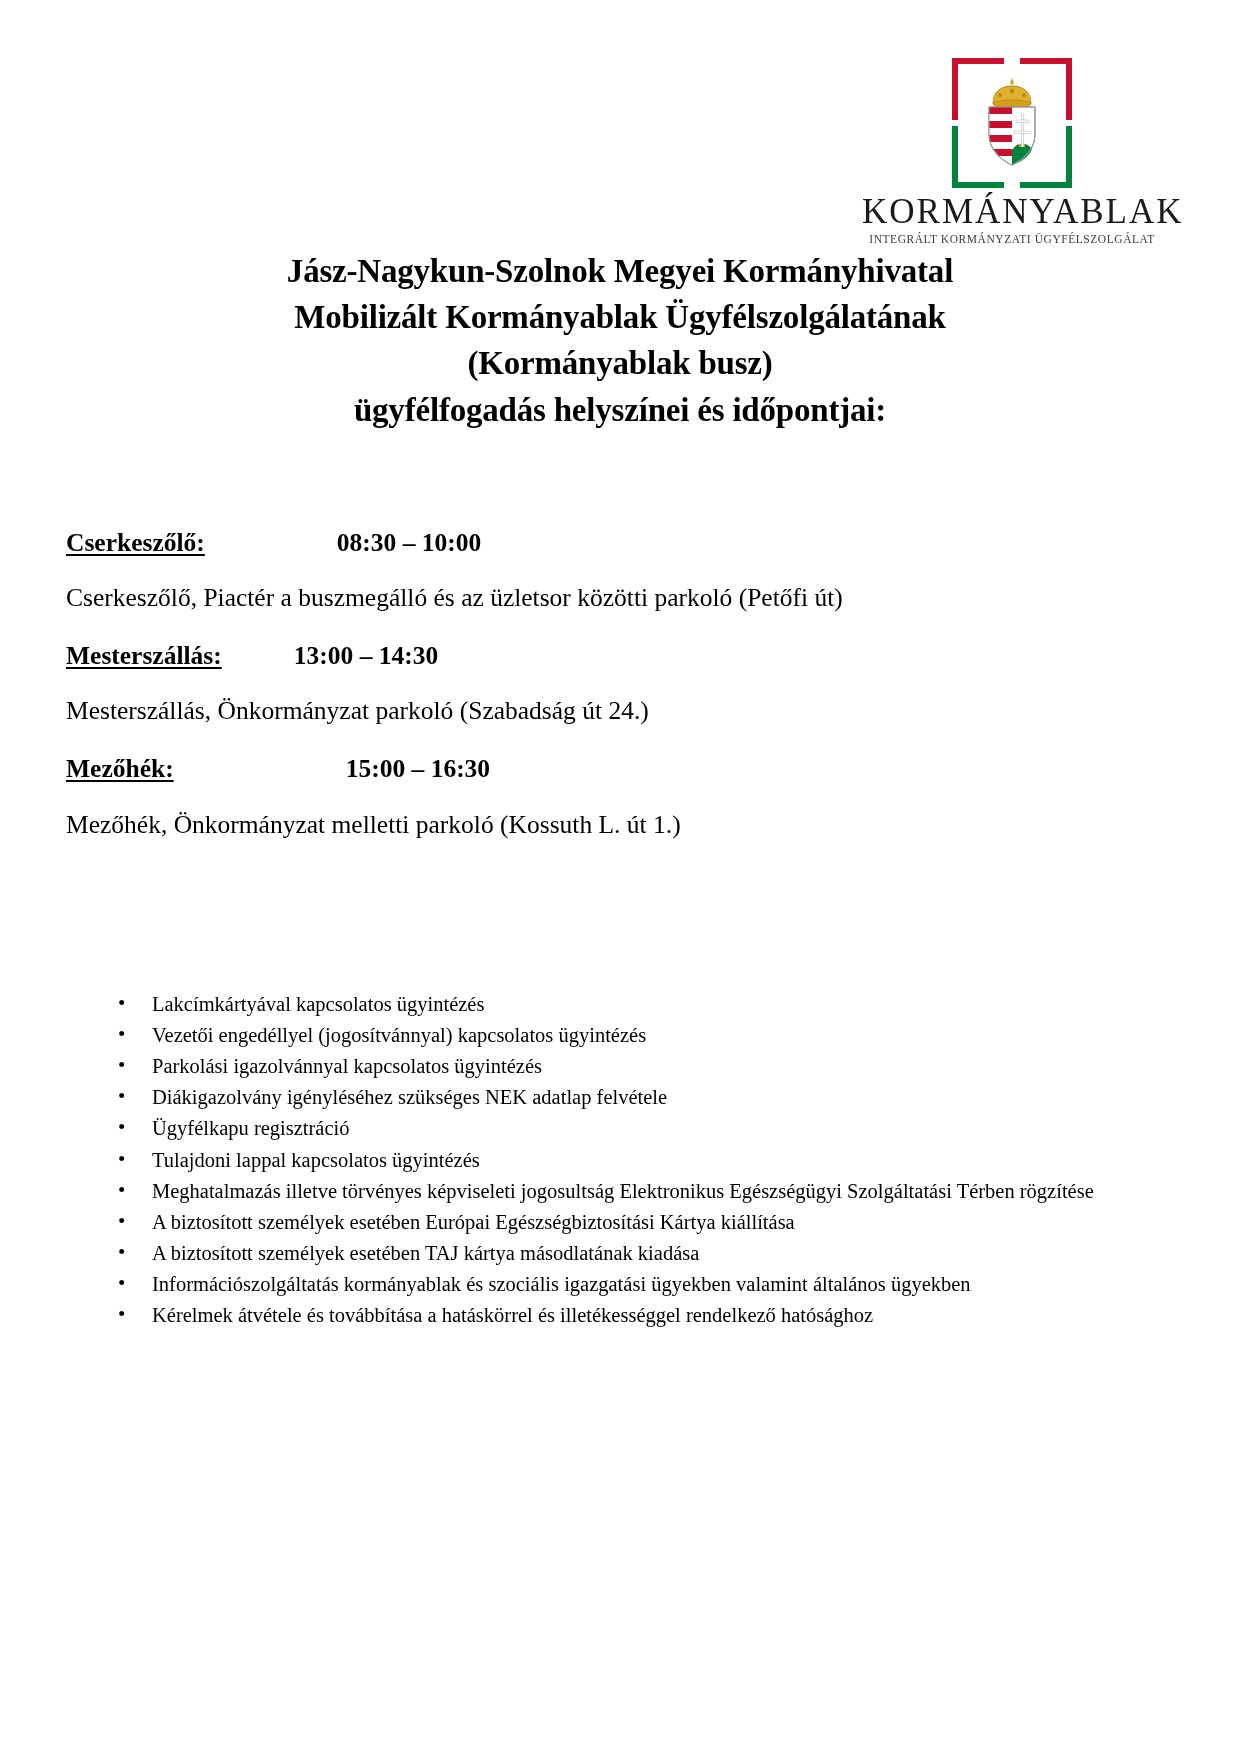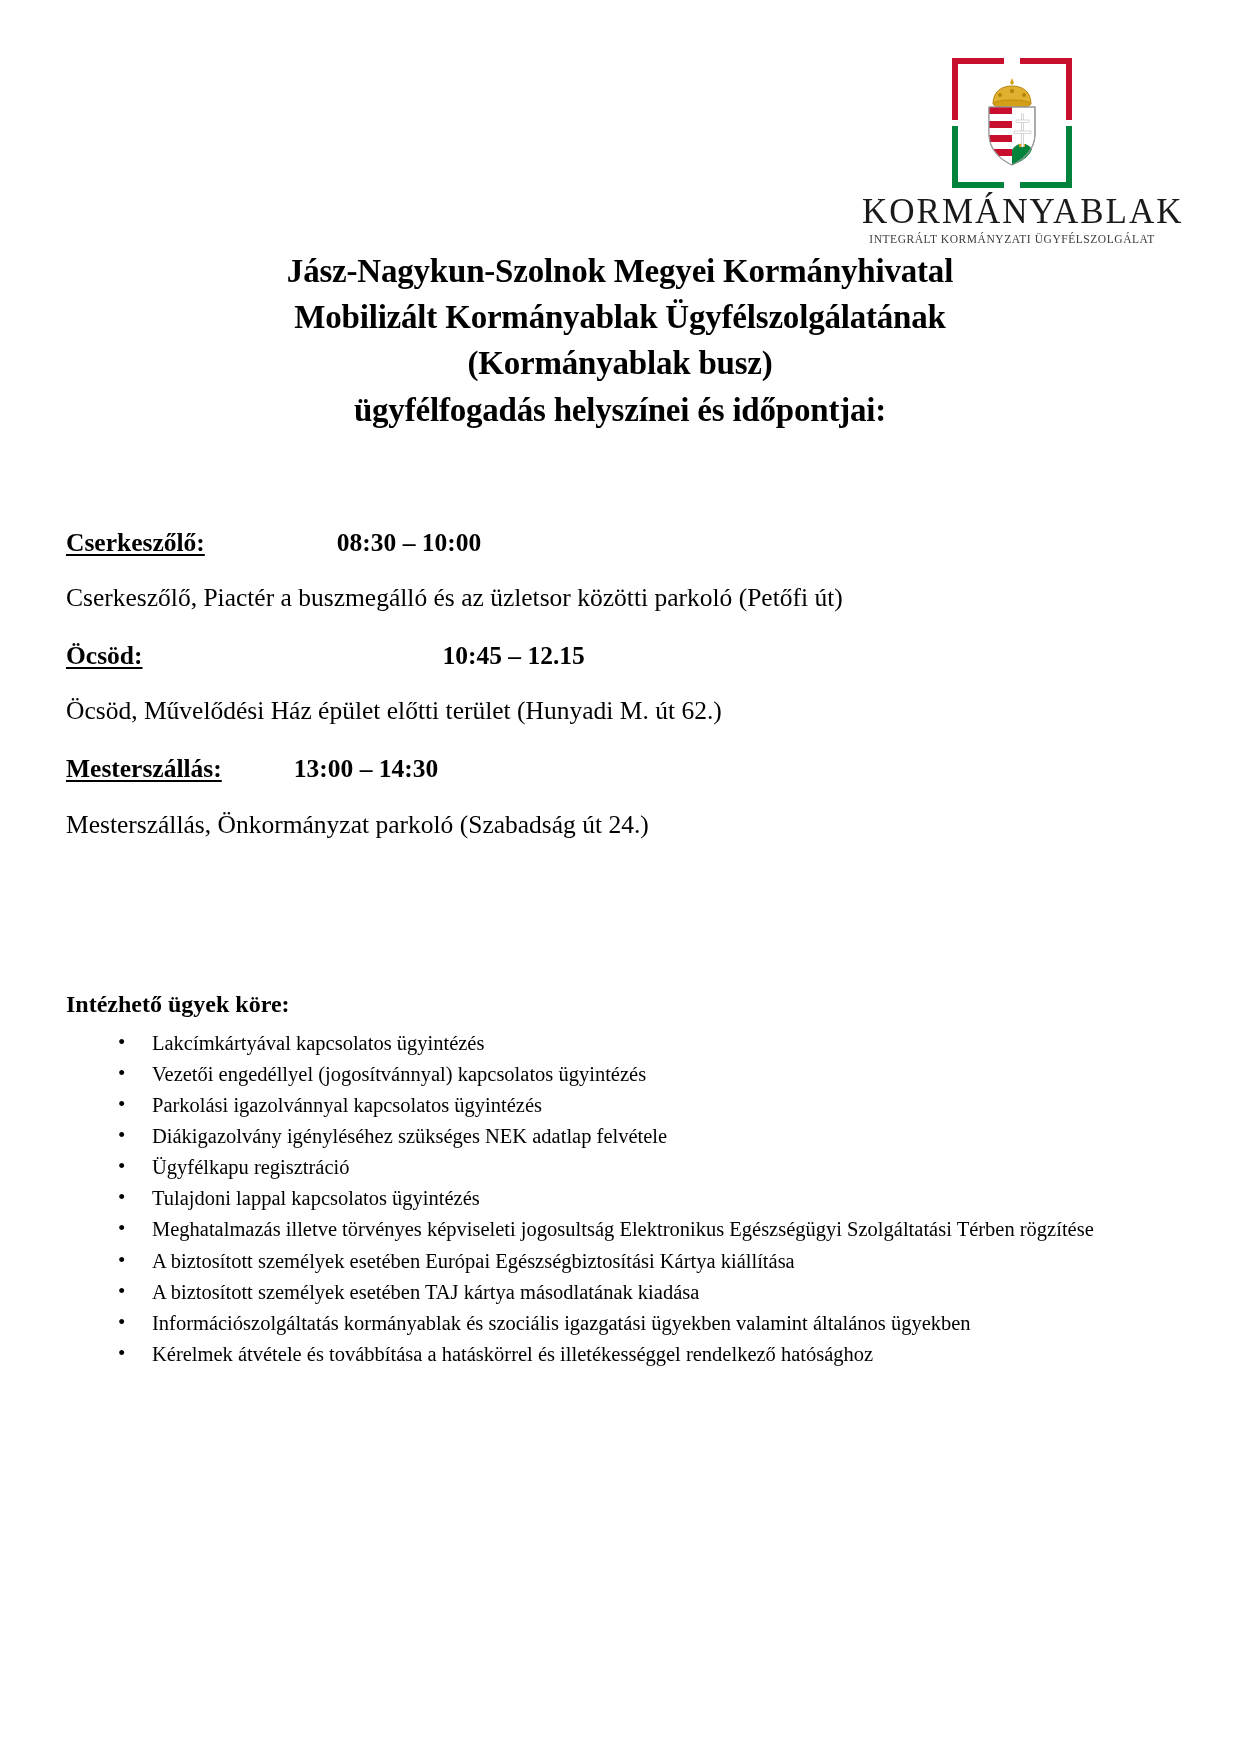--- a/index.html
+++ b/index.html
@@ -205,35 +205,34 @@
     <div class="title-line">ügyfélfogadás helyszínei és időpontjai:</div>
   </div>
 
   <div class="stops">
 
     <div class="stop">
       <div class="stop-head"><span class="stop-name">Cserkeszőlő:</span><span class="stop-time" style="margin-left:132px">08:30 – 10:00</span></div>
       <div class="stop-addr">Cserkeszőlő, Piactér a buszmegálló és az üzletsor közötti parkoló (Petőfi út)</div>
     </div>
 
-    <div class="stop">
-      <div class="stop-head"><span class="stop-name">Öcsöd:</span><span class="stop-time" style="margin-left:300px">10:45 – 12.15</span></div>
-      <div class="stop-addr">Öcsöd, Művelődési Ház épület előtti terület (Hunyadi M. út 62.)</div>
-    </div>
 
     <div class="stop">
       <div class="stop-head"><span class="stop-name">Mesterszállás:</span><span class="stop-time" style="margin-left:72px">13:00 – 14:30</span></div>
       <div class="stop-addr">Mesterszállás, Önkormányzat parkoló (Szabadság út 24.)</div>
     </div>
 
+    <div class="stop">
+      <div class="stop-head"><span class="stop-name">Mezőhék:</span><span class="stop-time" style="margin-left:172px">15:00 – 16:30</span></div>
+      <div class="stop-addr">Mezőhék, Önkormányzat melletti parkoló (Kossuth L. út 1.)</div>
+    </div>
 
   </div>
 
   <div class="services">
-    <div class="services-title">Intézhető ügyek köre:</div>
     <ul class="services-list">
       <li>Lakcímkártyával kapcsolatos ügyintézés</li>
       <li>Vezetői engedéllyel (jogosítvánnyal) kapcsolatos ügyintézés</li>
       <li>Parkolási igazolvánnyal kapcsolatos ügyintézés</li>
       <li>Diákigazolvány igényléséhez szükséges NEK adatlap felvétele</li>
       <li>Ügyfélkapu regisztráció</li>
       <li>Tulajdoni lappal kapcsolatos ügyintézés</li>
       <li>Meghatalmazás illetve törvényes képviseleti jogosultság Elektronikus Egészségügyi Szolgáltatási Térben rögzítése</li>
       <li>A biztosított személyek esetében Európai Egészségbiztosítási Kártya kiállítása</li>
       <li>A biztosított személyek esetében TAJ kártya másodlatának kiadása</li>

